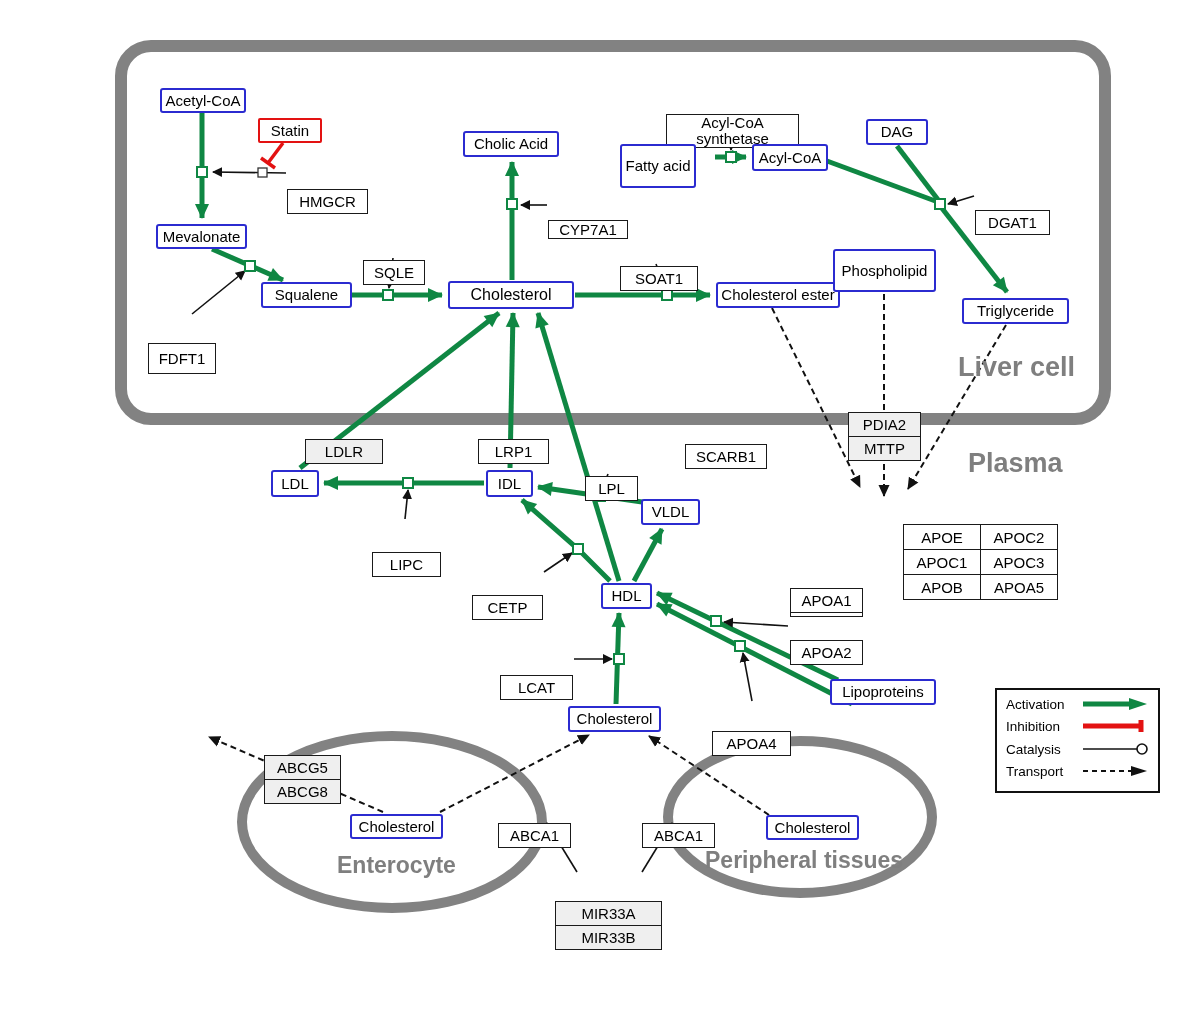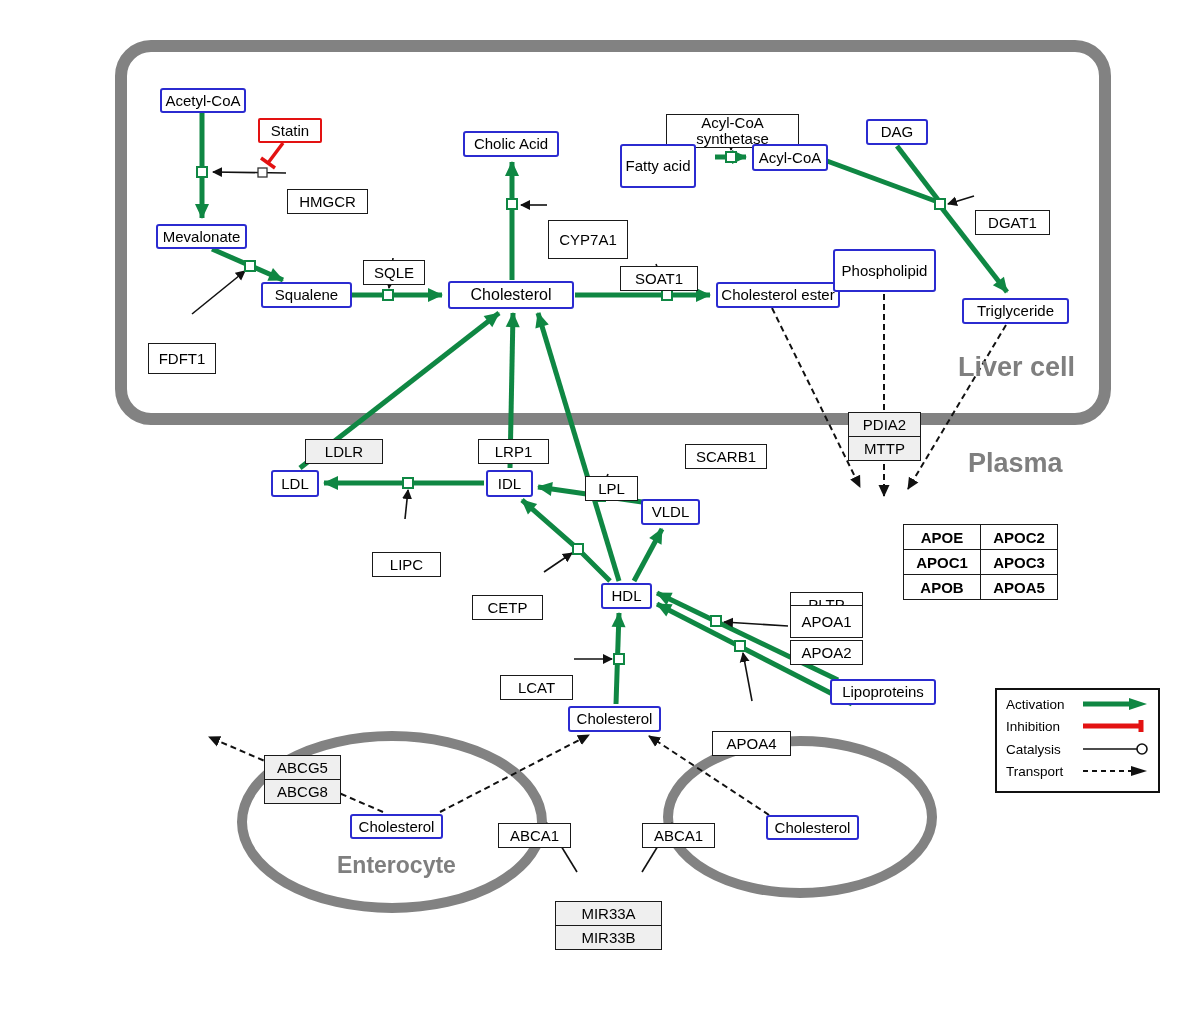--- a/index.html
+++ b/index.html
@@ -21,21 +21,21 @@
   .gray { background: #efefef; }
   .big { font-size: 16px; }
   .twoline { line-height: 1.1; padding: 1px 2px; }
 
   .region-label {
     position: absolute; font-weight: bold; color: #7f7f7f; z-index: 4; white-space: nowrap;
   }
   .rl-26 { font-size: 27px; }
   .rl-22 { font-size: 23px; }
 
-  .apo-table { position: absolute; left: 903px; top: 524px; border-collapse: collapse; z-index: 5; font-weight: bold; }
+  .apo-table { position: absolute; left: 903px; top: 524px; border-collapse: collapse; z-index: 5; }
   .apo-table td {
     border: 1.6px solid var(--enzyme-border, #1A1A1A); width: 77px; height: 25px;
     text-align: center; font-size: 15px; background: #fff; padding: 0;
   }
 
   .legend {
     position: absolute; left: 995px; top: 688px; width: 165px; height: 105px;
     border: 2.5px solid #111; background: #fff; padding: 7px 9px;
     display: flex; flex-direction: column; justify-content: space-between; z-index: 6;
   }
@@ -145,21 +145,21 @@
   </svg>
 
   <div class="node entity" style="left:160px;top:88px;width:86px;height:25px">Acetyl-CoA</div>
   <div class="node redbox" style="left:258px;top:118px;width:64px;height:25px">Statin</div>
   <div class="node enzyme" style="left:287px;top:161px;width:81px;height:25px">HMGCR</div>
   <div class="node entity" style="left:156px;top:224px;width:91px;height:25px">Mevalonate</div>
   <div class="node enzyme" style="left:148px;top:315px;width:68px;height:31px">FDFT1</div>
   <div class="node entity" style="left:261px;top:282px;width:91px;height:26px">Squalene</div>
   <div class="node enzyme" style="left:363px;top:232px;width:62px;height:25px">SQLE</div>
   <div class="node entity" style="left:463px;top:131px;width:96px;height:26px">Cholic Acid</div>
-  <div class="node enzyme" style="left:548px;top:192px;width:80px;height:39px">CYP7A1</div>
+  <div class="node enzyme" style="left:548px;top:192px;width:80px;height:19px">CYP7A1</div>
   <div class="node entity big" style="left:448px;top:281px;width:126px;height:28px">Cholesterol</div>
   <div class="node enzyme" style="left:620px;top:238px;width:78px;height:25px">SOAT1</div>
   <div class="node entity" style="left:716px;top:282px;width:124px;height:26px">Cholesterol ester</div>
   <div class="node enzyme twoline" style="left:666px;top:86px;width:133px;height:34px">Acyl-CoA synthetase</div>
   <div class="node entity" style="left:620px;top:144px;width:76px;height:44px">Fatty acid</div>
   <div class="node entity" style="left:752px;top:144px;width:76px;height:27px">Acyl-CoA</div>
   <div class="node entity" style="left:866px;top:119px;width:62px;height:26px">DAG</div>
   <div class="node enzyme" style="left:975px;top:182px;width:75px;height:25px">DGAT1</div>
   <div class="node entity" style="left:833px;top:249px;width:103px;height:43px">Phospholipid</div>
   <div class="node entity" style="left:962px;top:298px;width:107px;height:26px">Triglyceride</div>
@@ -171,21 +171,21 @@
   <div class="node enzyme gray" style="left:848px;top:408px;width:73px;height:25px">MTTP</div>
 
   <div class="node entity" style="left:271px;top:470px;width:48px;height:27px">LDL</div>
   <div class="node entity" style="left:486px;top:470px;width:47px;height:27px">IDL</div>
   <div class="node enzyme" style="left:372px;top:524px;width:69px;height:25px">LIPC</div>
   <div class="node enzyme" style="left:585px;top:448px;width:53px;height:25px">LPL</div>
   <div class="node entity" style="left:641px;top:499px;width:59px;height:26px">VLDL</div>
   <div class="node enzyme" style="left:472px;top:567px;width:71px;height:25px">CETP</div>
   <div class="node entity" style="left:601px;top:583px;width:51px;height:26px">HDL</div>
   <div class="node enzyme" style="left:790px;top:564px;width:73px;height:25px">PLTP</div>
-  <div class="node enzyme" style="left:790px;top:577px;width:73px;height:33px">APOA1</div>
+  <div class="node enzyme" style="left:790px;top:560px;width:73px;height:25px">APOA1</div>
   <div class="node enzyme" style="left:790px;top:612px;width:73px;height:25px">APOA2</div>
   <div class="node enzyme" style="left:500px;top:647px;width:73px;height:25px">LCAT</div>
   <div class="node enzyme" style="left:712px;top:703px;width:79px;height:25px">APOA4</div>
   <div class="node entity" style="left:830px;top:679px;width:106px;height:26px">Lipoproteins</div>
   <div class="node entity" style="left:568px;top:706px;width:93px;height:26px">Cholesterol</div>
 
   <table class="apo-table">
     <tbody>
         <tr>
       <td>APOE</td>
@@ -207,20 +207,21 @@
   <div class="node entity" style="left:350px;top:814px;width:93px;height:25px">Cholesterol</div>
   <div class="node enzyme" style="left:498px;top:795px;width:73px;height:25px">ABCA1</div>
   <div class="node enzyme" style="left:642px;top:795px;width:73px;height:25px">ABCA1</div>
   <div class="node entity" style="left:766px;top:815px;width:93px;height:25px">Cholesterol</div>
   <div class="node enzyme gray" style="left:555px;top:873px;width:107px;height:25px">MIR33A</div>
   <div class="node enzyme gray" style="left:555px;top:897px;width:107px;height:25px">MIR33B</div>
 
   <div class="region-label rl-26" style="left:958px;top:352px">Liver cell</div>
   <div class="region-label rl-26" style="left:968px;top:448px">Plasma</div>
   <div class="region-label rl-22" style="left:337px;top:852px">Enterocyte</div>
+  <div class="region-label rl-22" style="left:705px;top:847px">Peripheral tissues</div>
 
   <div class="legend">
     <div class="legend-row">
       <span class="legend-label">Activation</span>
       <svg width="68" height="14">
         <line x1="2" y1="7" x2="50" y2="7" stroke="#0F8743" stroke-width="5"></line>
         <path d="M48,1 L66,7 L48,13 z" fill="#0F8743"></path>
       </svg>
     </div>
     <div class="legend-row">

